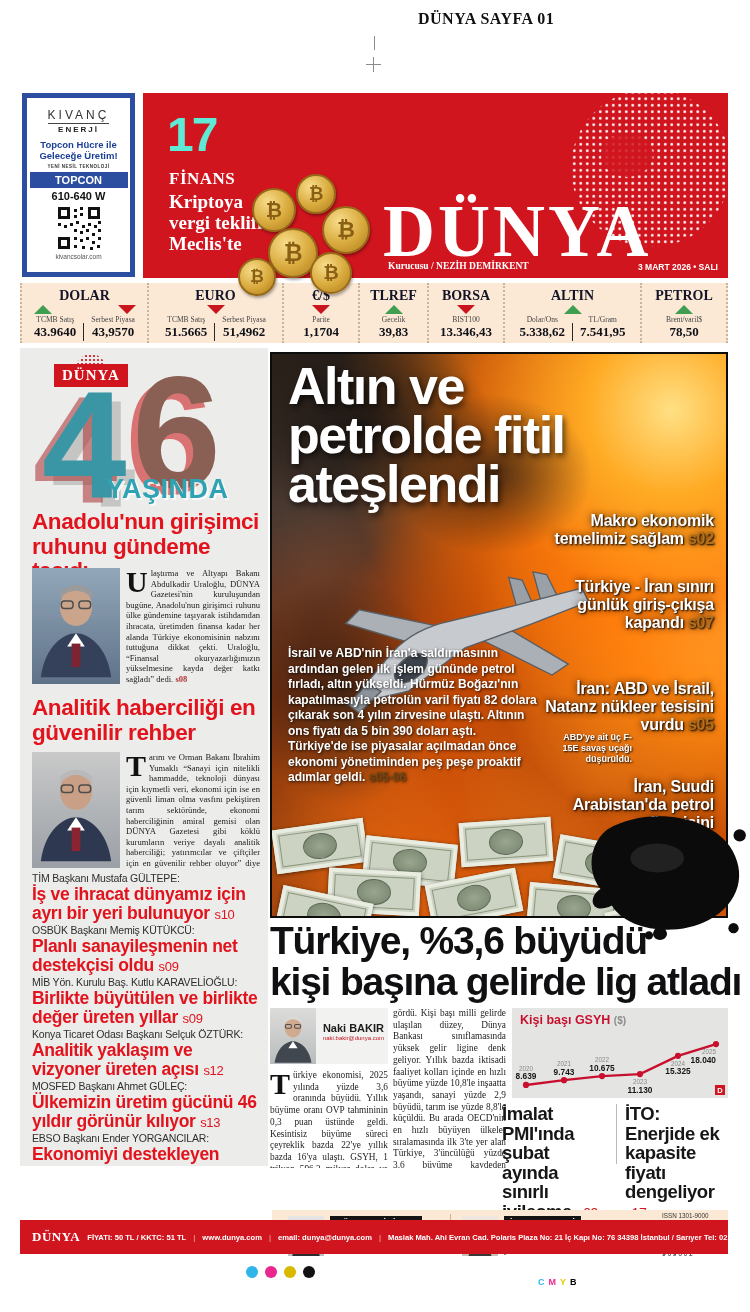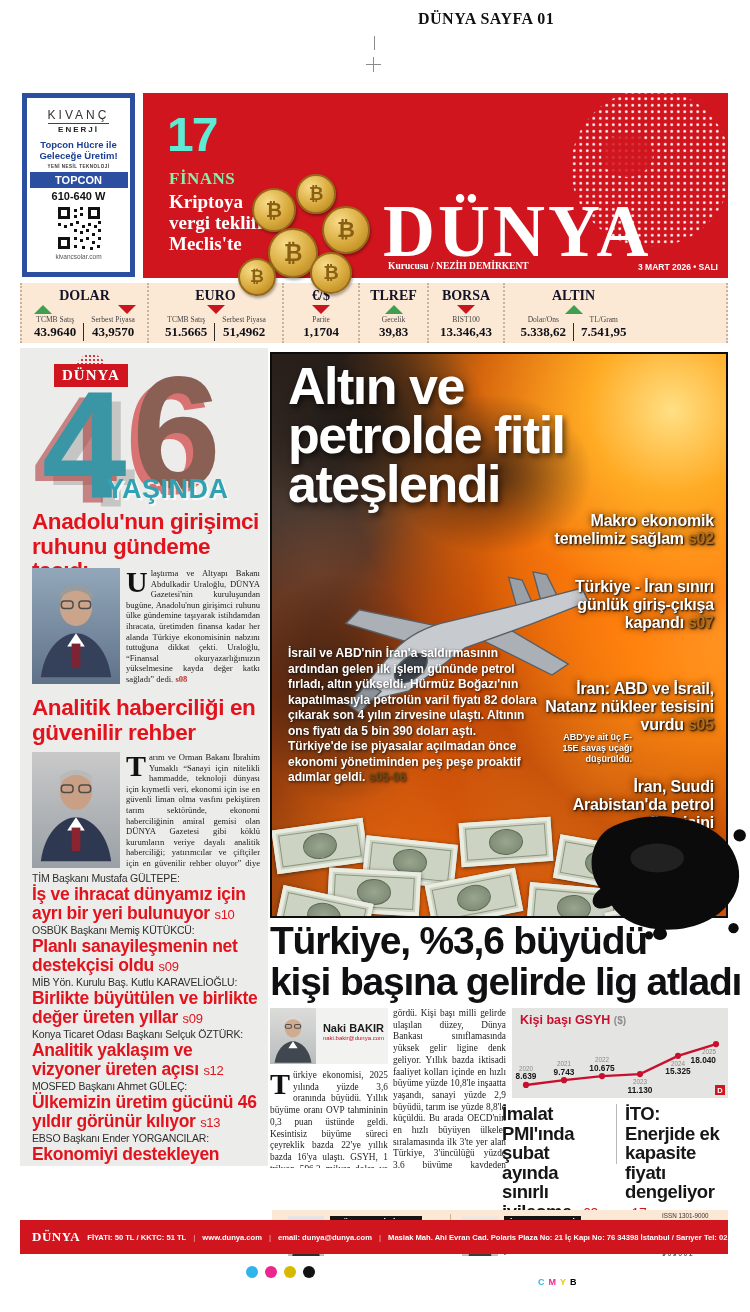--- a/index.html
+++ b/index.html
@@ -23,21 +23,21 @@
   .ad-qr{margin:3px auto 0;display:block;}
   .ad-url{font-size:6.5px;color:#555;margin-top:2px;}
 
   
   .mast{position:absolute;left:143px;top:93px;width:585px;height:185px;background:#d0151f;overflow:hidden;}
   .globe{position:absolute;left:428px;top:-4px;width:160px;height:158px;border-radius:50%;
     background-image:radial-gradient(circle at 35% 40%, rgba(208,21,31,0) 0 20%, rgba(208,21,31,0) 100%),radial-gradient(rgba(255,255,255,.95) 1.1px, rgba(255,255,255,0) 1.6px);
     background-size:100% 100%,6.5px 6.5px;}
   .globe-patch{position:absolute;left:458px;top:40px;width:52px;height:44px;border-radius:50%;background:#d0151f;opacity:.85;}
   .mast-num{position:absolute;left:24px;top:14px;font-size:48px;font-weight:900;color:#5eead4;letter-spacing:-2px;font-family:"Liberation Sans",sans-serif;}
-  .mast-sec{position:absolute;left:26px;top:76px;font-family:"Liberation Serif",serif;font-size:17px;font-weight:700;color:#86efac;letter-spacing:.5px;}
+  .mast-sec{position:absolute;left:26px;top:76px;font-family:"Liberation Serif",serif;font-size:17px;font-weight:700;color:#ffffff;letter-spacing:.5px;}
   .mast-teaser{position:absolute;left:26px;top:98px;width:110px;font-family:"Liberation Serif",serif;font-size:19px;line-height:21px;font-weight:700;color:#fff;}
   .mast-tagrow{position:absolute;left:244px;top:92px;width:334px;display:flex;align-items:center;color:#fff;font-weight:800;font-size:15px;letter-spacing:4px;}
   .tag-dots{display:flex;gap:5px;margin:0 8px;}
   .tag-dots i{width:13px;height:13px;border-radius:50%;background:#fff;}
   .mast-title{position:absolute;left:240px;top:98px;width:340px;font-family:"Liberation Serif",serif;font-weight:900;font-size:72px;letter-spacing:3px;color:#fff;transform:scaleY(1.02);}
   .mast-founder{position:absolute;left:245px;top:168px;font-family:"Liberation Serif",serif;font-size:9.5px;font-weight:700;color:#fff;}
   .mast-date{position:absolute;right:10px;top:169px;font-size:8.5px;font-weight:700;color:#fff;}
 
   
   .coin{position:absolute;border-radius:50%;background:radial-gradient(circle at 35% 30%,#f8dd8a,#d8a93c 55%,#b07e1e);border:2px solid #96691a;color:#8a5f14;display:flex;align-items:center;justify-content:center;font-weight:900;z-index:6;box-shadow:1px 2px 3px rgba(0,0,0,.35);}
@@ -310,20 +310,32 @@
             <div class="mk-n">Dolar/Ons</div>
             <div class="mk-v">5.338,62</div>
           </div>
         <div class="mk-div"></div>
         <div class="mk-col">
             <div class="mk-n">TL/Gram</div>
             <div class="mk-v">7.541,95</div>
           </div>
       </div>
     </div>
+    <div class="mk" style="flex:1">
+      <div class="mk-t">PETROL</div>
+      <div class="mk-arrows">
+          <span class="arr up"></span>
+        </div>
+      <div class="mk-cols">
+          <div class="mk-col">
+            <div class="mk-n">Brent/varil$</div>
+            <div class="mk-v">78,50</div>
+          </div>
+        </div>
+    </div>
   </div>
 
   <div class="lp">
     <div class="lp-logo-wrap">
       <div class="lp-logo-globe"></div>
       <div class="lp-logo">DÜNYA</div>
     </div>
     <div class="digits">
       <div class="digit4">4</div>
       <div class="digit6">6</div>

